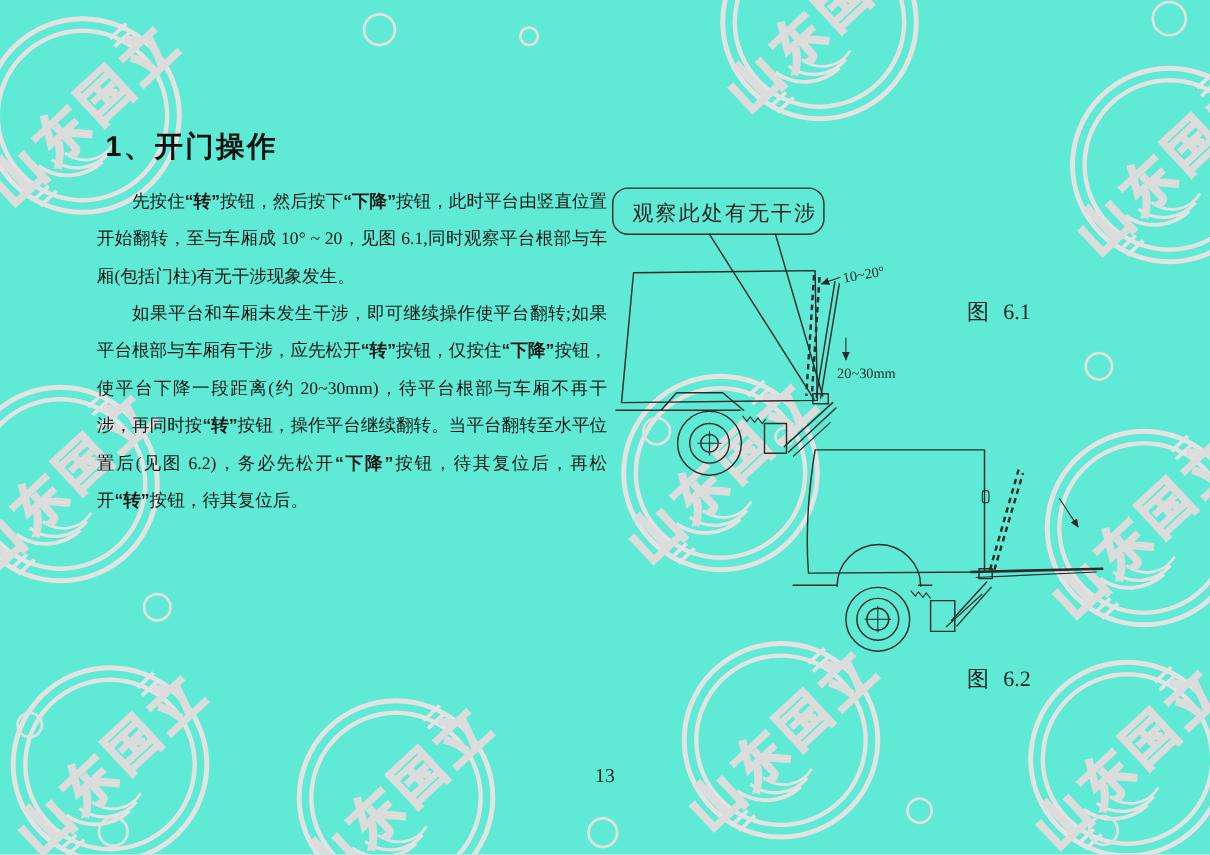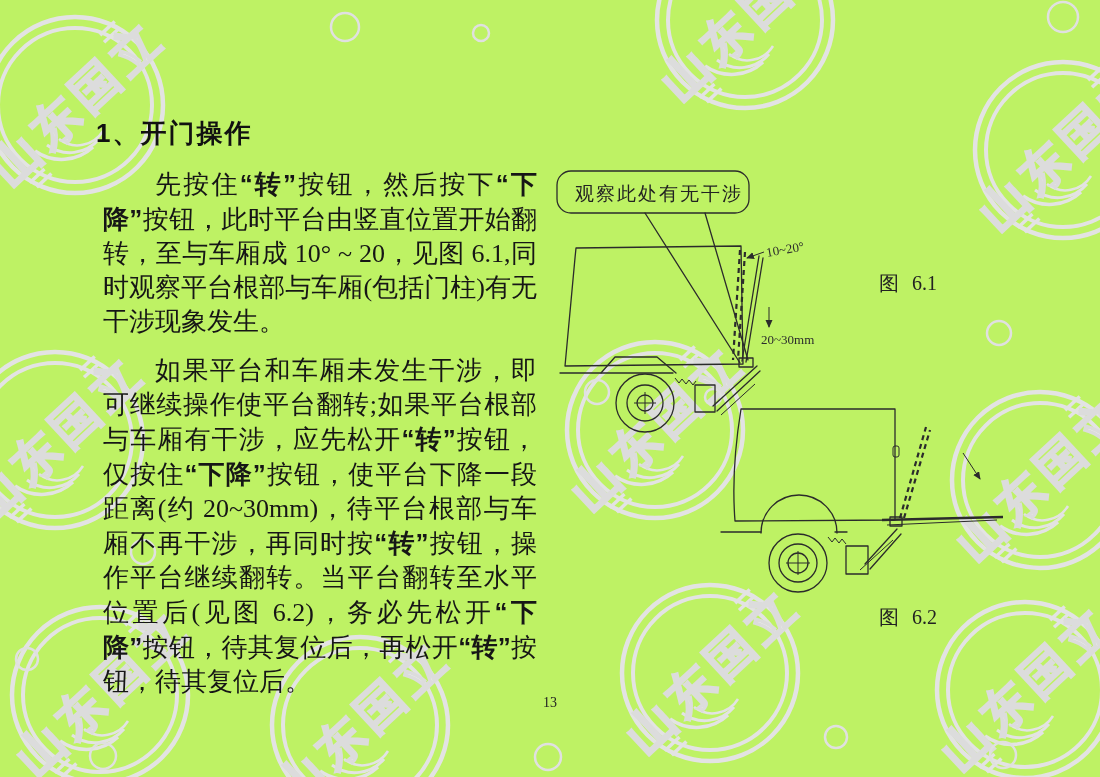--- a/index.html
+++ b/index.html
@@ -1,34 +1,34 @@
 <!DOCTYPE html>
 <html><head>
 <meta charset="utf-8">
 <style>
   html,body{margin:0;padding:0;background:#fff;}
   .page{
-    position:relative;width:1100px;height:777px;background:#bef264;
+    position:relative;width:1100px;height:777px;background:#5eead4;
     overflow:hidden;font-family:"Liberation Serif",serif;color:#1c1c1c;
   }
   .wm-layer{position:absolute;left:0;top:0;width:1100px;height:777px;z-index:0;pointer-events:none;}
   .content{position:absolute;left:88px;top:116px;width:464px;z-index:2;}
   .doc-title{
     font-family:"Liberation Sans",sans-serif;font-weight:700;font-size:26px;
     letter-spacing:2px;margin:0 0 16px 8px;color:#111;
   }
   .para{
-    font-size:26px;line-height:34px;text-align:justify;text-indent:2em;
-    margin:15px;color:#161616;
+    font-size:16px;line-height:34px;text-align:justify;text-indent:2em;
+    margin:0;color:#161616;
   }
   .para .bold{font-weight:700;font-family:"Liberation Sans",sans-serif;}
   .figs{position:absolute;left:545px;top:160px;z-index:2;}
   .page-number{
     position:absolute;left:0;top:695px;width:1100px;text-align:center;
-    font-size:14px;z-index:2;color:#222;
+    font-size:18px;z-index:2;color:#222;
   }
   .ln{stroke:#2b2b2b;fill:none;stroke-width:1.3;stroke-linecap:round;stroke-linejoin:round;}
   .lnthin{stroke:#2b2b2b;fill:none;stroke-width:1;}
   .lnthick{stroke:#2b2b2b;fill:none;stroke-width:2.4;}
   .dash{stroke:#2b2b2b;fill:none;stroke-width:2.2;stroke-dasharray:5 4;}
   .figtext{font-family:"Liberation Serif",serif;font-size:20px;fill:#222;word-spacing:8px;}
   .anno{font-family:"Liberation Serif",serif;font-size:13px;fill:#2b2b2b;}
   .callout-t{font-family:"Liberation Serif",serif;font-size:19px;fill:#222;letter-spacing:2px;}
   .wm-ring{stroke:#e3e3e3;fill:none;}
   .wm-circ{stroke:#e0e0e0;fill:none;stroke-width:2.5;}

